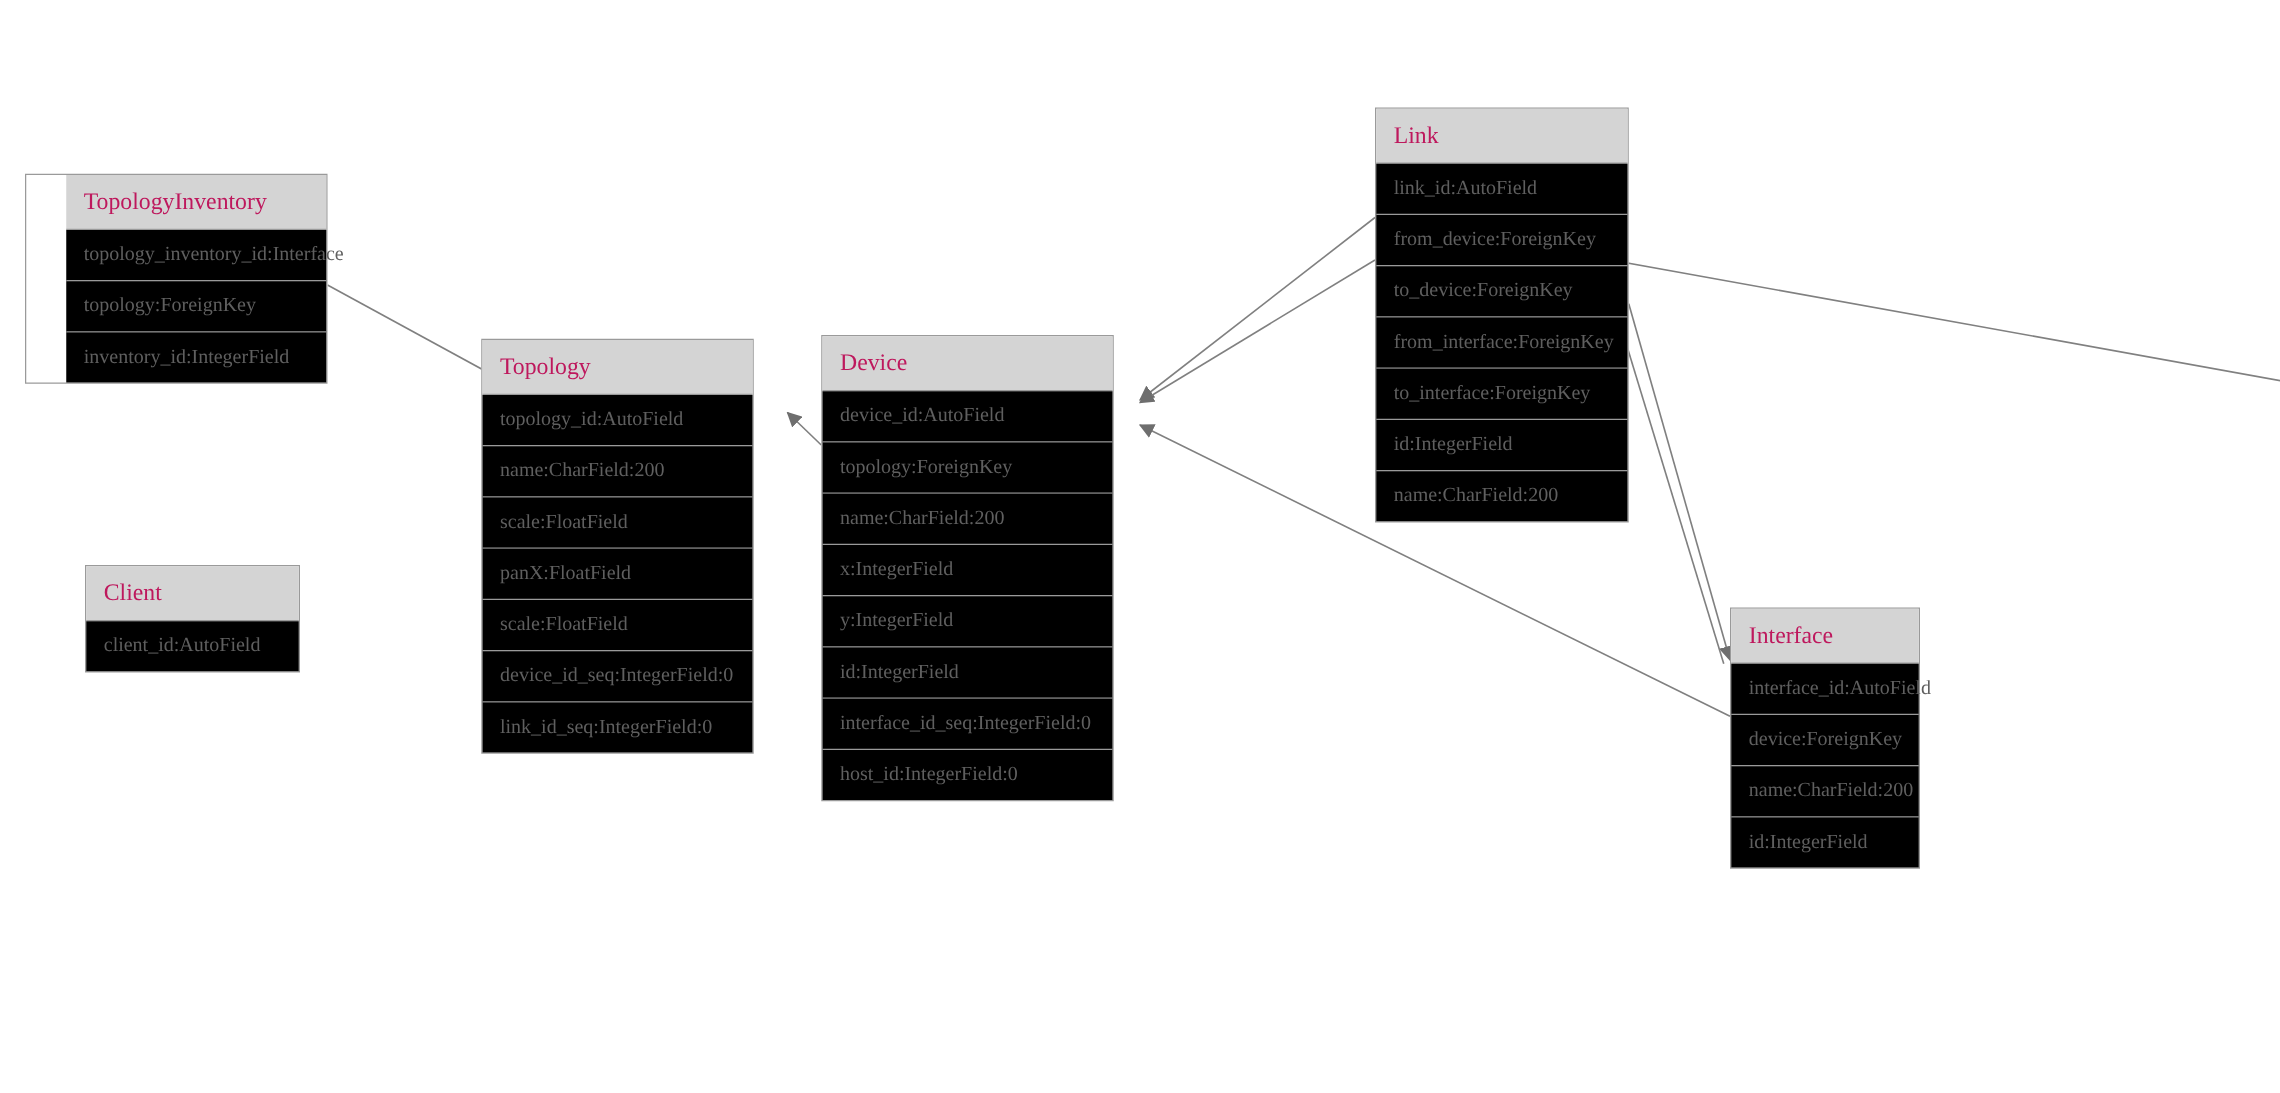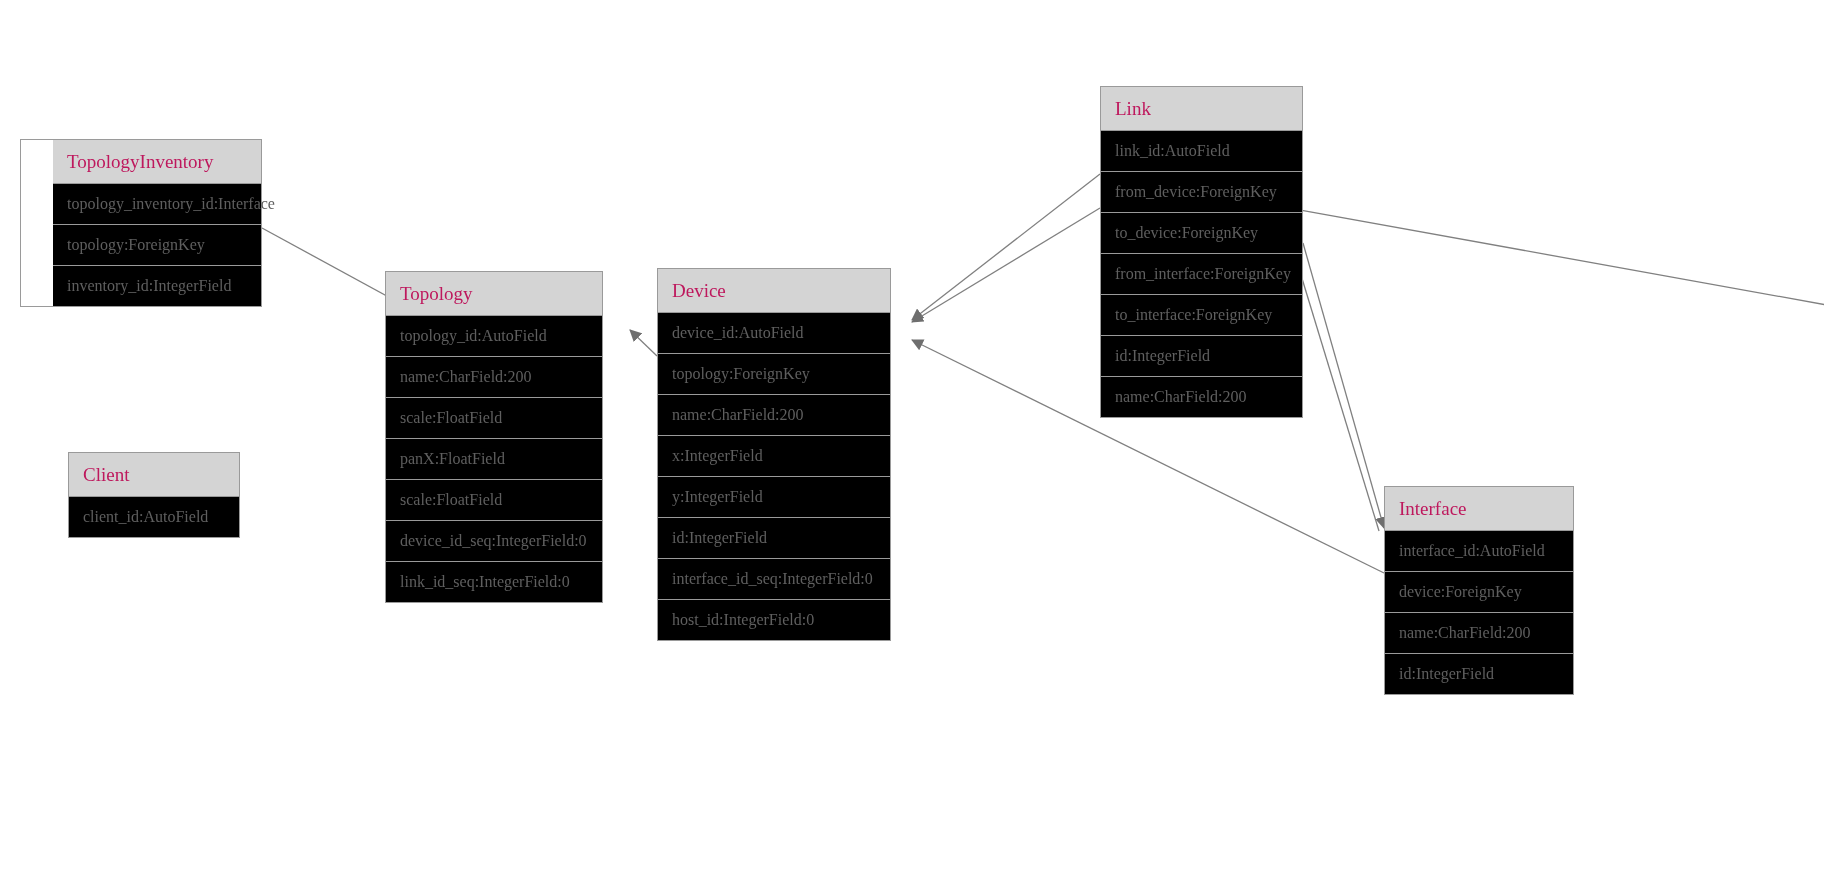--- a/index.html
+++ b/index.html
@@ -142,21 +142,21 @@
       <div class="field-row">link_id:AutoField</div>
       <div class="field-row">from_device:ForeignKey</div>
       <div class="field-row">to_device:ForeignKey</div>
       <div class="field-row">from_interface:ForeignKey</div>
       <div class="field-row">to_interface:ForeignKey</div>
       <div class="field-row">id:IntegerField</div>
       <div class="field-row">name:CharField:200</div>
     </div>
   </div>
 
-  <div class="entity" style="left:1384px; top:486px; width:190px;">
+  <div class="entity" style="left:1384px; top:486px; width:152px;">
     <div class="entity-header">Interface</div>
     <div class="entity-fields">
       <div class="field-row">interface_id:AutoField</div>
       <div class="field-row">device:ForeignKey</div>
       <div class="field-row">name:CharField:200</div>
       <div class="field-row">id:IntegerField</div>
     </div>
   </div>
 
   <div class="entity" style="left:68px; top:452px; width:172px;">

